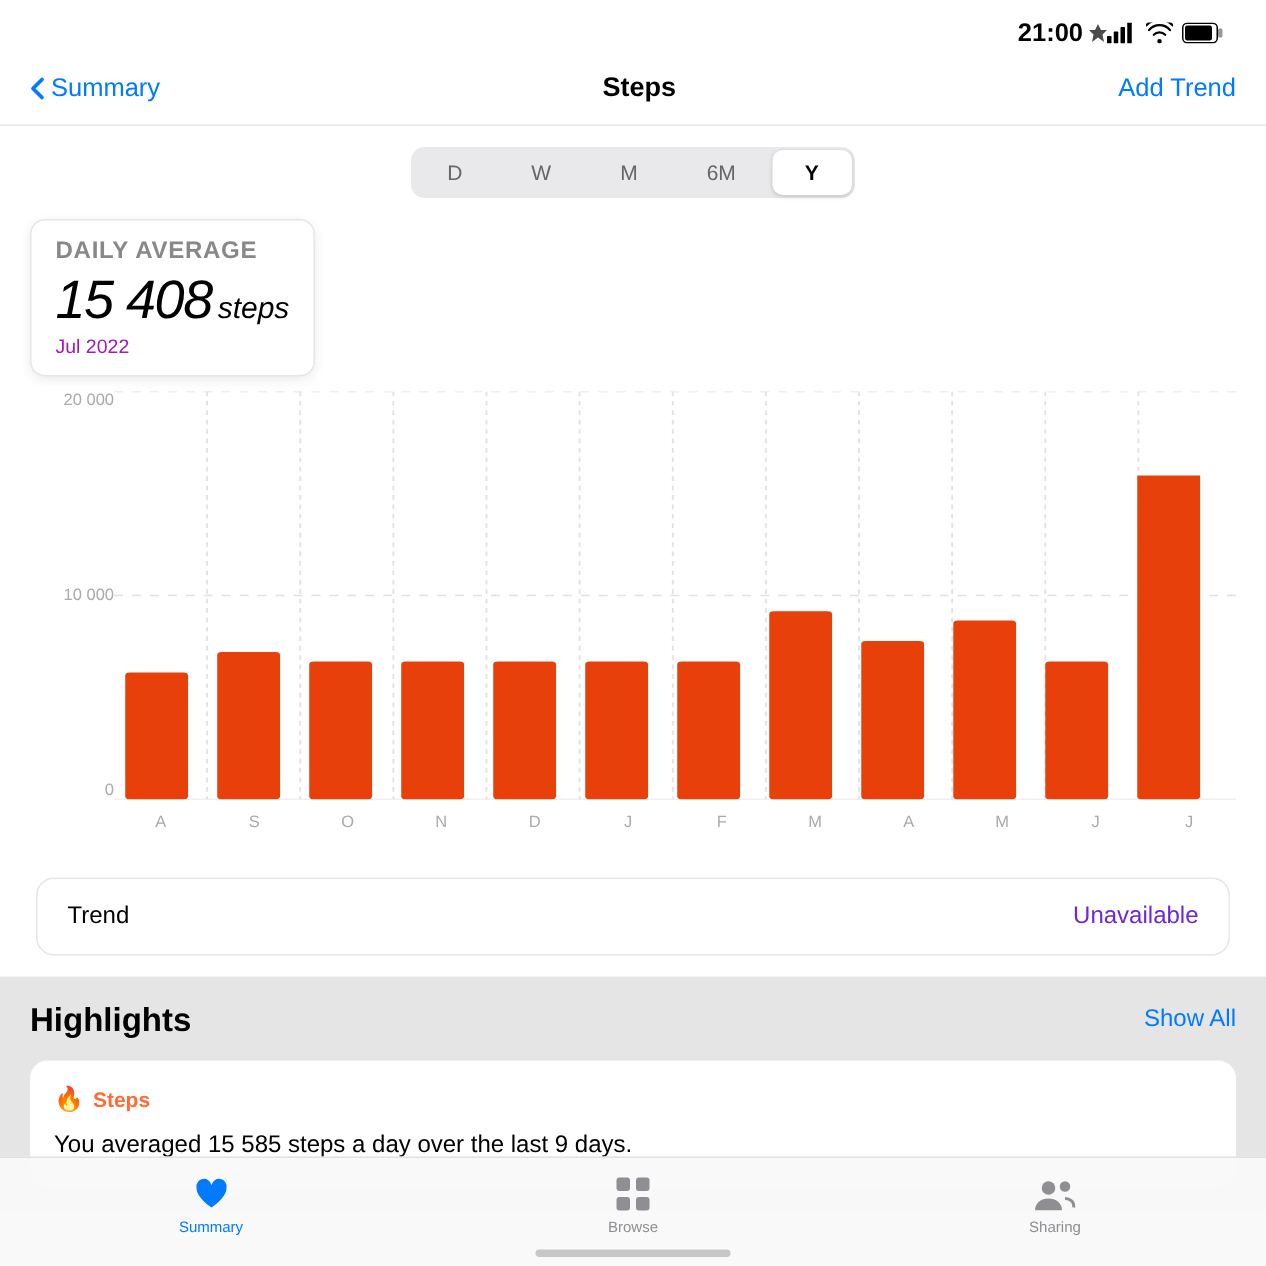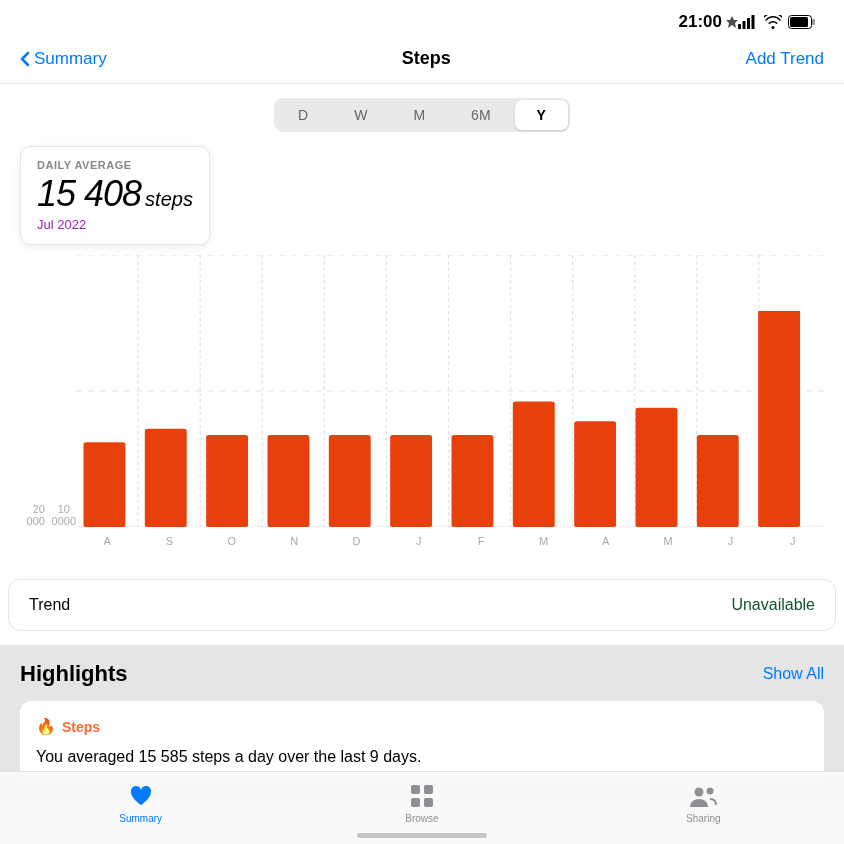--- a/index.html
+++ b/index.html
@@ -108,21 +108,21 @@
     .stats-tooltip {
       background: white;
       border: 1px solid #e5e5ea;
       border-radius: 10px;
       padding: 12px 16px;
       display: inline-block;
       margin-bottom: 10px;
       box-shadow: 0 2px 8px rgba(0,0,0,0.08);
     }
     .stats-label {
-      font-size: 11px;
+      font-size: 16px;
       font-weight: 600;
       color: #888;
       text-transform: uppercase;
       letter-spacing: 0.5px;
     }
     .stats-value-row {
       display: flex;
       align-items: baseline;
       gap: 4px;
       margin-top: 2px;
@@ -147,21 +147,21 @@
 
     
     .chart-wrapper {
       position: relative;
       width: 100%;
       height: 300px;
       display: flex;
     }
     .chart-y-axis {
       display: flex;
-      flex-direction: row;
+      flex-direction: column;
       justify-content: space-between;
       align-items: flex-end;
       padding-bottom: 28px;
       padding-top: 0;
       width: 56px;
     }
     .y-label {
       font-size: 11px;
       color: #aaa;
       text-align: right;
@@ -183,36 +183,36 @@
     }
     .x-label {
       font-size: 11px;
       color: #aaa;
       text-align: center;
       flex: 1;
     }
 
     
     .trend-box {
-      margin: 14px 8px;
+      margin: 14px 24px;
       border: 1px solid #e5e5ea;
       border-radius: 12px;
       padding: 16px 20px;
       display: flex;
       justify-content: space-between;
       align-items: center;
       background: white;
     }
     .trend-label {
       font-size: 16px;
       color: #000;
     }
     .trend-value {
       font-size: 16px;
-      color: #14532d;
+      color: #6d28d9;
     }
 
     
     .highlights-section {
       background: #e5e5e5;
       padding: 16px 20px;
     }
     .highlights-header {
       display: flex;
       justify-content: space-between;

